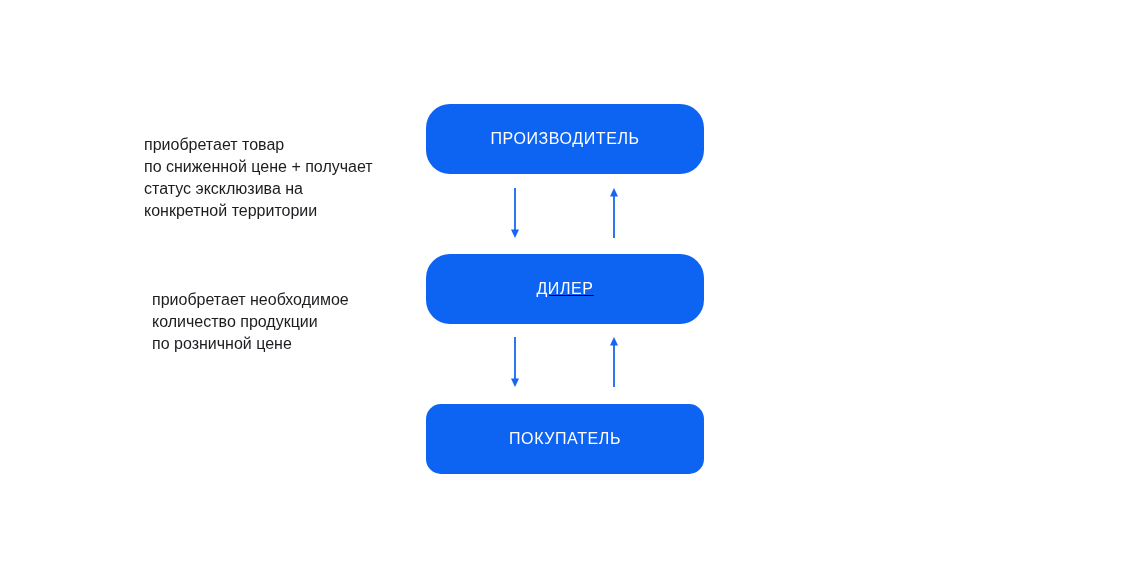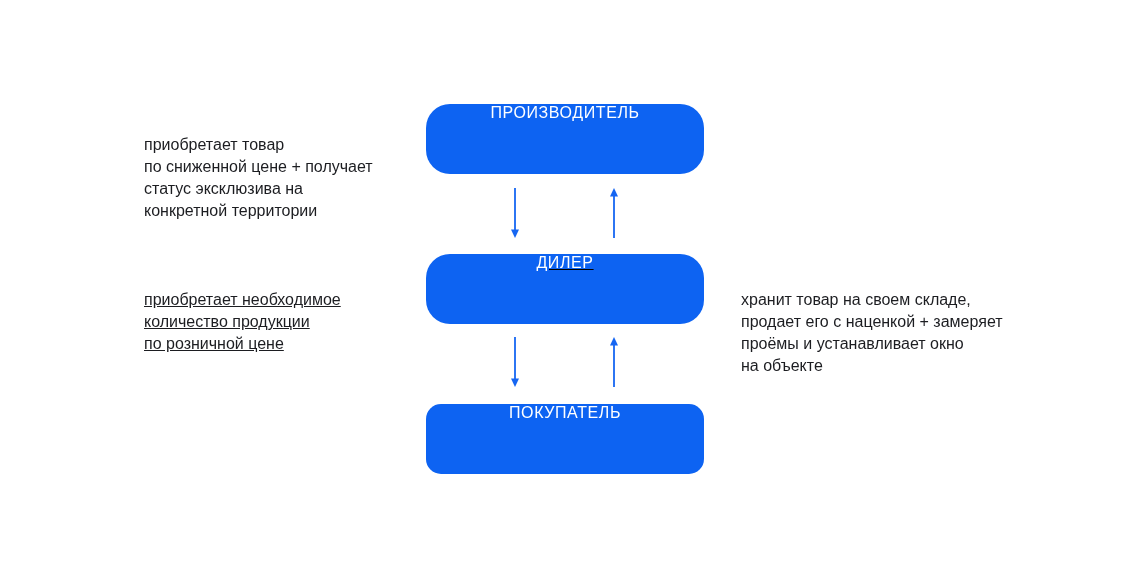--- a/index.html
+++ b/index.html
@@ -16,20 +16,21 @@
     overflow: hidden;
   }
   .node {
     position: absolute;
     left: 426px;
     width: 278px;
     height: 70px;
     background: #0d63f2;
     border-radius: 24px;
     display: flex;
+    align-items: center;
     justify-content: center;
   }
   .node-label {
     color: #ffffff;
     font-size: 16px;
     font-weight: 400;
     letter-spacing: 0.6px;
     text-transform: uppercase;
     white-space: nowrap;
   }
@@ -39,21 +40,21 @@
 
   .annotation {
     position: absolute;
     font-size: 16px;
     line-height: 22px;
     color: #1c1d21;
     white-space: pre-line;
   }
   .ann-left-top    { left: 144px; top: 134px; width: 265px; }
   .ann-right-top   { left: 741px; top: 134px; width: 300px; }
-  .ann-left-mid    { left: 144px; top: 289px; width: 265px; text-decoration: underline; }
+  .ann-left-mid    { left: 152px; top: 289px; width: 265px; }
   .ann-right-mid   { left: 741px; top: 289px; width: 310px; }
 
   .arrow {
     position: absolute;
     width: 12px;
     height: 50px;
   }
   .arrow-d1 { left: 509px; top: 188px; }
   .arrow-u1 { left: 608px; top: 188px; }
   .arrow-d2 { left: 509px; top: 337px; }
@@ -97,18 +98,14 @@
   <div class="annotation ann-left-top">приобретает товар
 по сниженной цене + получает
 статус эксклюзива на
 конкретной территории</div>
 
 
   <div class="annotation ann-left-mid">приобретает необходимое
 количество продукции
 по розничной цене</div>
 
-  <div class="annotation ann-right-mid">хранит товар на своем складе,
-продает его с наценкой + замеряет
-проёмы и устанавливает окно
-на объекте</div>
 
 </div>
 
 </body></html>

